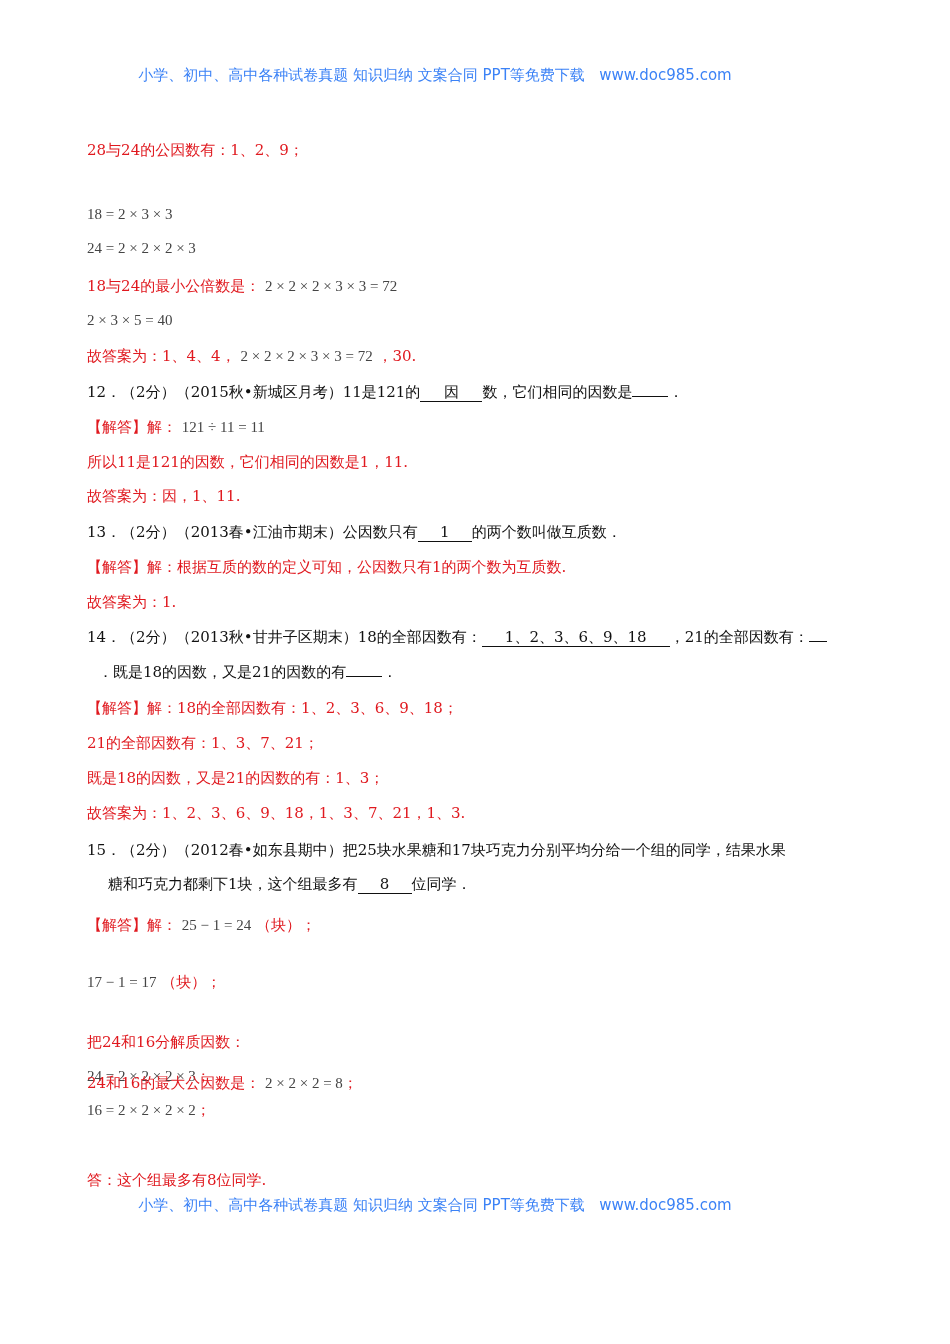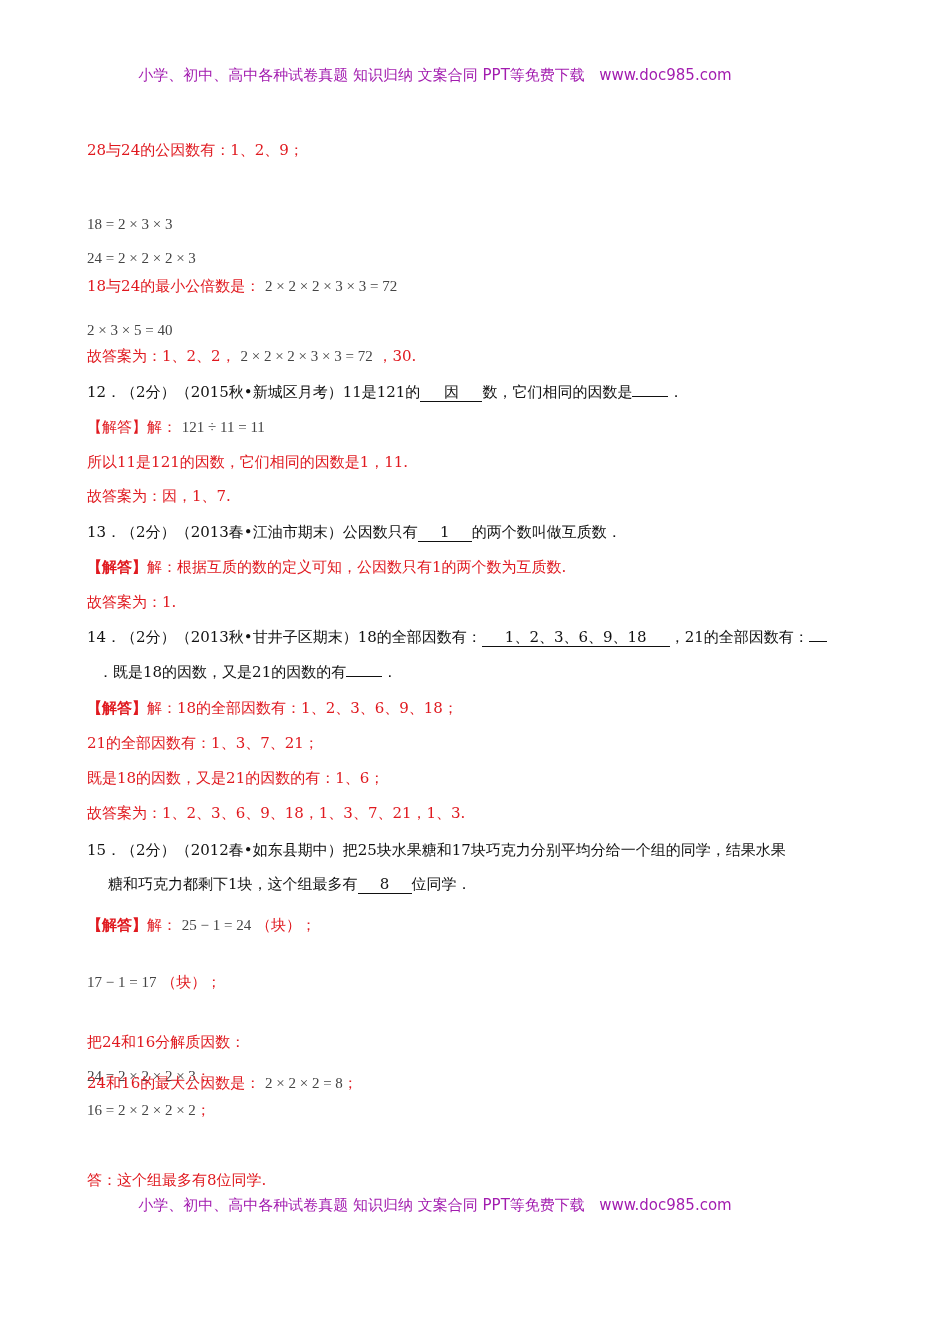--- a/index.html
+++ b/index.html
@@ -1,78 +1,78 @@
 <!DOCTYPE html>
 <html><head>
 <meta charset="utf-8">
 <style>
   html, body { margin: 0; padding: 0; background: #ffffff; }
   body { width: 950px; height: 1344px; position: relative; overflow: hidden;
          font-family: "DejaVu Serif", "Liberation Serif", serif; color: #111; }
   .header, .footer { position: absolute; left: 0; width: 870px; text-align: center;
-         font-family: "DejaVu Sans", "Liberation Sans", sans-serif; font-size: 15px; color: #a21caf; }
+         font-family: "DejaVu Sans", "Liberation Sans", sans-serif; font-size: 15px; color: #3b82f6; }
   .header { top: 66px; }
   .footer { top: 1196px; }
   .line { position: absolute; left: 87px; font-size: 15px; white-space: nowrap; line-height: 20px; }
   .red { color: #e0191f; }
-  .math { font-family: "Liberation Serif", "DejaVu Serif", serif; color: #444; font-size: 15px; margin-top: 10px; }
+  .math { font-family: "Liberation Serif", "DejaVu Serif", serif; color: #444; font-size: 15px; }
   .blank { display: inline-block; border-bottom: 1px solid #111; text-align: center; line-height: 18px; }
-  .bold-red { color: #e0191f; font-weight: bold; }
+  .bold-red { color: #e0191f; font-weight: normal; }
 </style>
 </head>
 <body>
 
 <div class="header">
   <span>小学、初中、高中各种试卷真题 知识归纳 文案合同 PPT等免费下载</span>&nbsp;&nbsp;
   <span>www.doc985.com</span>
 </div>
 
 <div class="line red" style="top:140px">28与24的公因数有：1、2、9；</div>
 <div class="line math" style="top:204px">18 = 2 × 3 × 3</div>
 <div class="line math" style="top:238px">24 = 2 × 2 × 2 × 3</div>
 <div class="line" style="top:276px">
   <span class="red">18与24的最小公倍数是：</span>
   <span class="math">2 × 2 × 2 × 3 × 3 = 72</span>
 </div>
 <div class="line math" style="top:310px">2 × 3 × 5 = 40</div>
 <div class="line" style="top:346px">
-  <span class="red">故答案为：1、2、2，</span>
+  <span class="red">故答案为：1、4、4，</span>
   <span class="math">2 × 2 × 2 × 3 × 3 = 72</span>
   <span class="red">，30.</span>
 </div>
 
 <div class="line" style="top:382px">
   <span>12．（2分）（2015秋•新城区月考）11是121的</span><span class="blank" style="width:62px">因</span><span>数，它们相同的因数是</span><span class="blank" style="width:36px"></span><span>．</span>
 </div>
 <div class="line" style="top:417px">
   <span class="red">【解答】解：</span>
   <span class="math">121 ÷ 11 = 11</span>
 </div>
 <div class="line red" style="top:452px">所以11是121的因数，它们相同的因数是1，11.</div>
-<div class="line red" style="top:486px">故答案为：因，1、7.</div>
+<div class="line red" style="top:486px">故答案为：因，1、11.</div>
 
 <div class="line" style="top:522px">
   <span>13．（2分）（2013春•江油市期末）公因数只有</span><span class="blank" style="width:54px">1</span><span>的两个数叫做互质数．</span>
 </div>
 <div class="line red" style="top:557px">
   <span class="bold-red">【解答】</span><span>解：根据互质的数的定义可知，公因数只有1的两个数为互质数.</span>
 </div>
 <div class="line red" style="top:592px">故答案为：1.</div>
 
 <div class="line" style="top:627px">
   <span>14．（2分）（2013秋•甘井子区期末）18的全部因数有：</span><span class="blank" style="width:188px">1、2、3、6、9、18</span><span>，21的全部因数有：</span><span class="blank" style="width:18px"></span>
 </div>
 <div class="line" style="top:662px; left:98px">
   <span>．既是18的因数，又是21的因数的有</span><span class="blank" style="width:36px"></span><span>．</span>
 </div>
 <div class="line red" style="top:698px">
   <span class="bold-red">【解答】</span><span>解：18的全部因数有：1、2、3、6、9、18；</span>
 </div>
 <div class="line red" style="top:733px">21的全部因数有：1、3、7、21；</div>
-<div class="line red" style="top:768px">既是18的因数，又是21的因数的有：1、6；</div>
+<div class="line red" style="top:768px">既是18的因数，又是21的因数的有：1、3；</div>
 <div class="line red" style="top:803px">故答案为：1、2、3、6、9、18，1、3、7、21，1、3.</div>
 
 <div class="line" style="top:840px">15．（2分）（2012春•如东县期中）把25块水果糖和17块巧克力分别平均分给一个组的同学，结果水果</div>
 <div class="line" style="top:874px; left:108px">
   <span>糖和巧克力都剩下1块，这个组最多有</span><span class="blank" style="width:54px">8</span><span>位同学．</span>
 </div>
 <div class="line" style="top:915px">
   <span class="bold-red">【解答】</span><span class="red">解：</span>
   <span class="math">25 − 1 = 24</span>
   <span class="red">（块）；</span>

